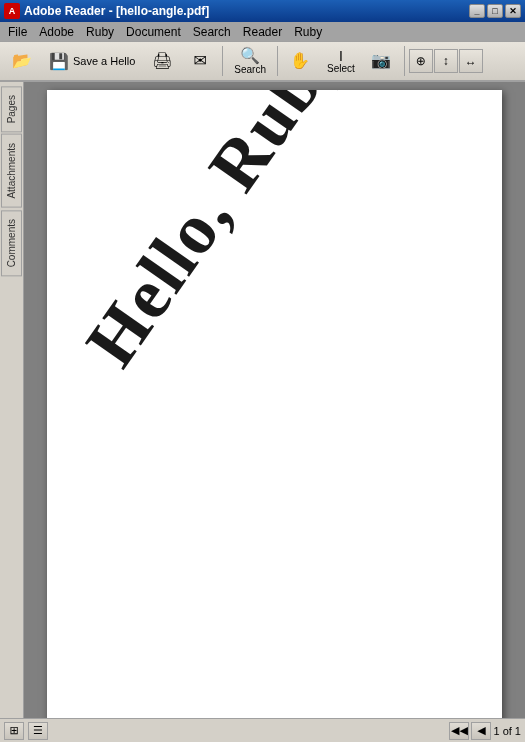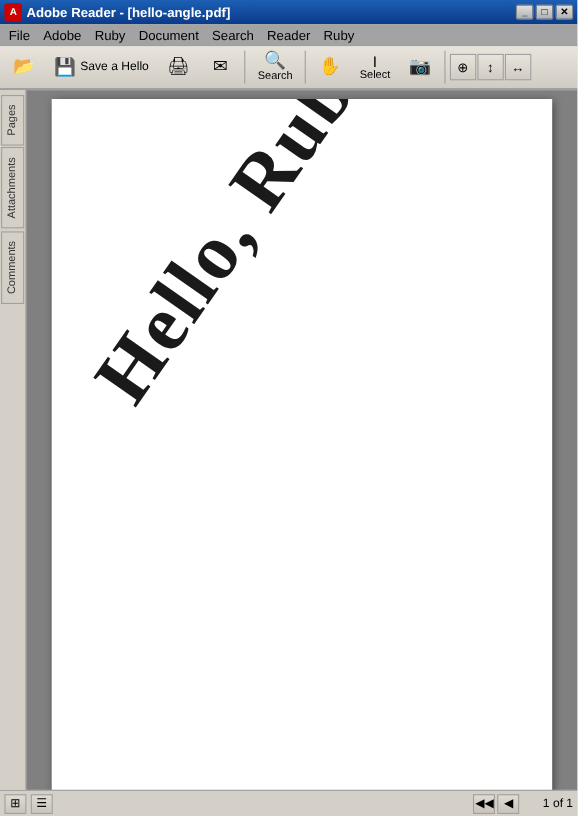--- a/index.html
+++ b/index.html
@@ -195,21 +195,21 @@
     }
     .status-nav {
       display: flex;
       align-items: center;
       gap: 2px;
       margin-left: auto;
     }
     .page-info {
       font-size: 11px;
       color: #000;
-      margin-left: 19px;
+      margin-left: 0;
     }
   </style>
 </head>
 <body>
 
 <div id="title-bar">
   <div class="app-icon">
     <span>A</span>
   </div>
   <span class="title-text">Adobe Reader - [hello-angle.pdf]</span>

